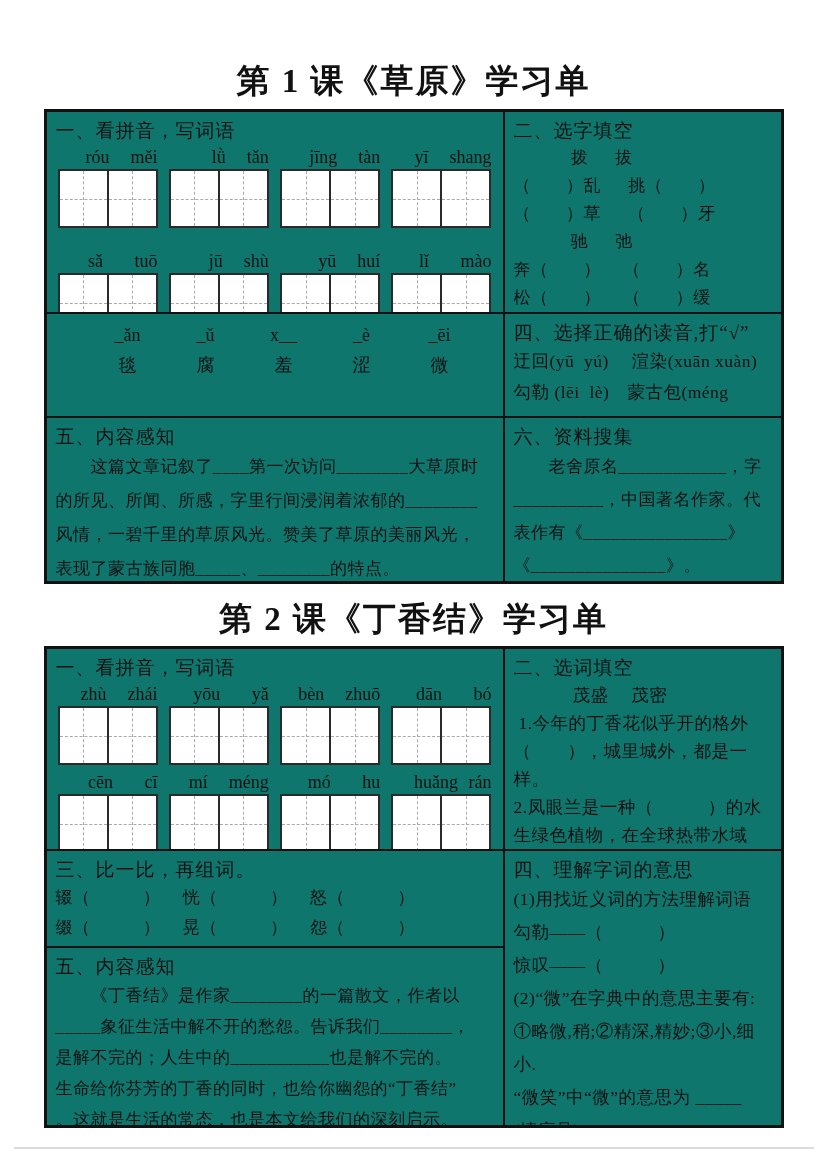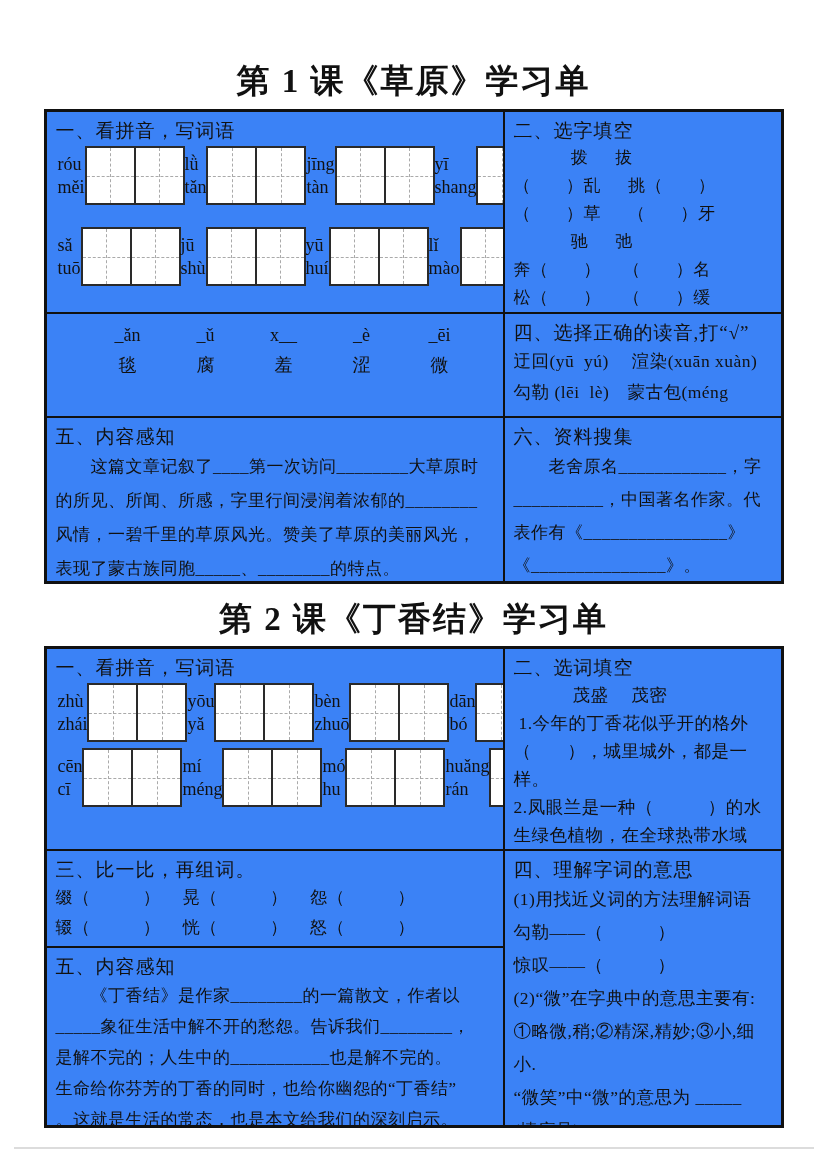--- a/index.html
+++ b/index.html
@@ -7,40 +7,40 @@
     width:827px;height:1169px;background:#ffffff;overflow:hidden;
     font-family:"Liberation Serif","DejaVu Serif",serif;color:#111;
   }
   .sheet{width:827px;padding-top:60px;box-sizing:border-box;}
   .title{
     text-align:center;font-size:33px;font-weight:700;letter-spacing:2px;
     height:43px;line-height:43px;
   }
   .worksheet{
     width:740px;margin:6px auto 0 auto;border:3px solid #111;
-    display:flex;box-sizing:border-box;background:#3b82f6;
+    display:flex;box-sizing:border-box;background:#0f766e;
   }
   .ws1{height:475px;}
   .ws2{height:482px;}
   .col{display:flex;flex-direction:column;box-sizing:border-box;}
   .col-left{width:458px;border-right:2px solid #111;}
   .col-right{flex:1;}
   .cell{box-sizing:border-box;padding:5px 9px 2px 9px;overflow:hidden;}
   .cell + .cell{border-top:2px solid #111;}
   .sec-header{font-size:19px;letter-spacing:1px;line-height:27px;white-space:pre-wrap;}
   .line{font-size:17px;line-height:28px;white-space:pre-wrap;letter-spacing:0.5px;}
   .content .line{line-height:34px;font-size:17px;}
   .research .line{line-height:33px;}
   .pron .line{line-height:31px;font-size:17.5px;}
   .meaning .line{line-height:33px;font-size:17.5px;}
   .choose2 .line{line-height:28px;font-size:17.5px;}
   .compare .line{line-height:30px;}
   
   .pinyin-row{display:flex;justify-content:space-between;padding:2px 2px 0 2px;}
-  .pgroup{display:flex;flex-direction:row;align-items:center;}
+  .pgroup{display:flex;flex-direction:column;align-items:flex-end;}
   .plabel{font-size:18px;line-height:23px;white-space:pre-wrap;word-spacing:6px;}
   .tzg-pair{display:flex;border:2px solid #2a2a2a;}
   .tzg-cell{width:47px;height:55px;position:relative;background:#fff;}
   .tzg-cell + .tzg-cell{border-left:2px solid #2a2a2a;}
   .tzg-cell::before{content:"";position:absolute;left:50%;top:0;bottom:0;border-left:1px dashed #aaa;}
   .tzg-cell::after{content:"";position:absolute;top:50%;left:0;right:0;border-top:1px dashed #aaa;}
   
   .syl-row{display:flex;justify-content:space-between;padding:1px 34px 0 52px;font-size:18px;line-height:30px;}
   .syl-row span{min-width:40px;text-align:center;white-space:pre;}
   .char-row{padding-top:0;}
@@ -243,22 +243,22 @@
             <div class="tzg-pair">
                 <div class="tzg-cell"></div>
                 <div class="tzg-cell"></div>
               </div>
           </div>
         </div>
       </div>
 
       <div class="cell t2-l2 compare">
         <div class="sec-header">三、比一比，再组词。</div>
+        <div class="line">辍（　　　）　 恍（　　　）　 怒（　　　）</div>
         <div class="line">缀（　　　）　 晃（　　　）　 怨（　　　）</div>
-        <div class="line">辍（　　　）　 恍（　　　）　 怒（　　　）</div>
       </div>
 
       <div class="cell t2-l3 content">
         <div class="sec-header">五、内容感知</div>
         <div class="line" style="line-height:31px">　　《丁香结》是作家________的一篇散文，作者以</div>
         <div class="line" style="line-height:31px">_____象征生活中解不开的愁怨。告诉我们________，</div>
         <div class="line" style="line-height:31px">是解不完的；人生中的___________也是解不完的。</div>
         <div class="line" style="line-height:31px">生命给你芬芳的丁香的同时，也给你幽怨的“丁香结”</div>
         <div class="line" style="line-height:31px">。这就是生活的常态，也是本文给我们的深刻启示。</div>
       </div>

